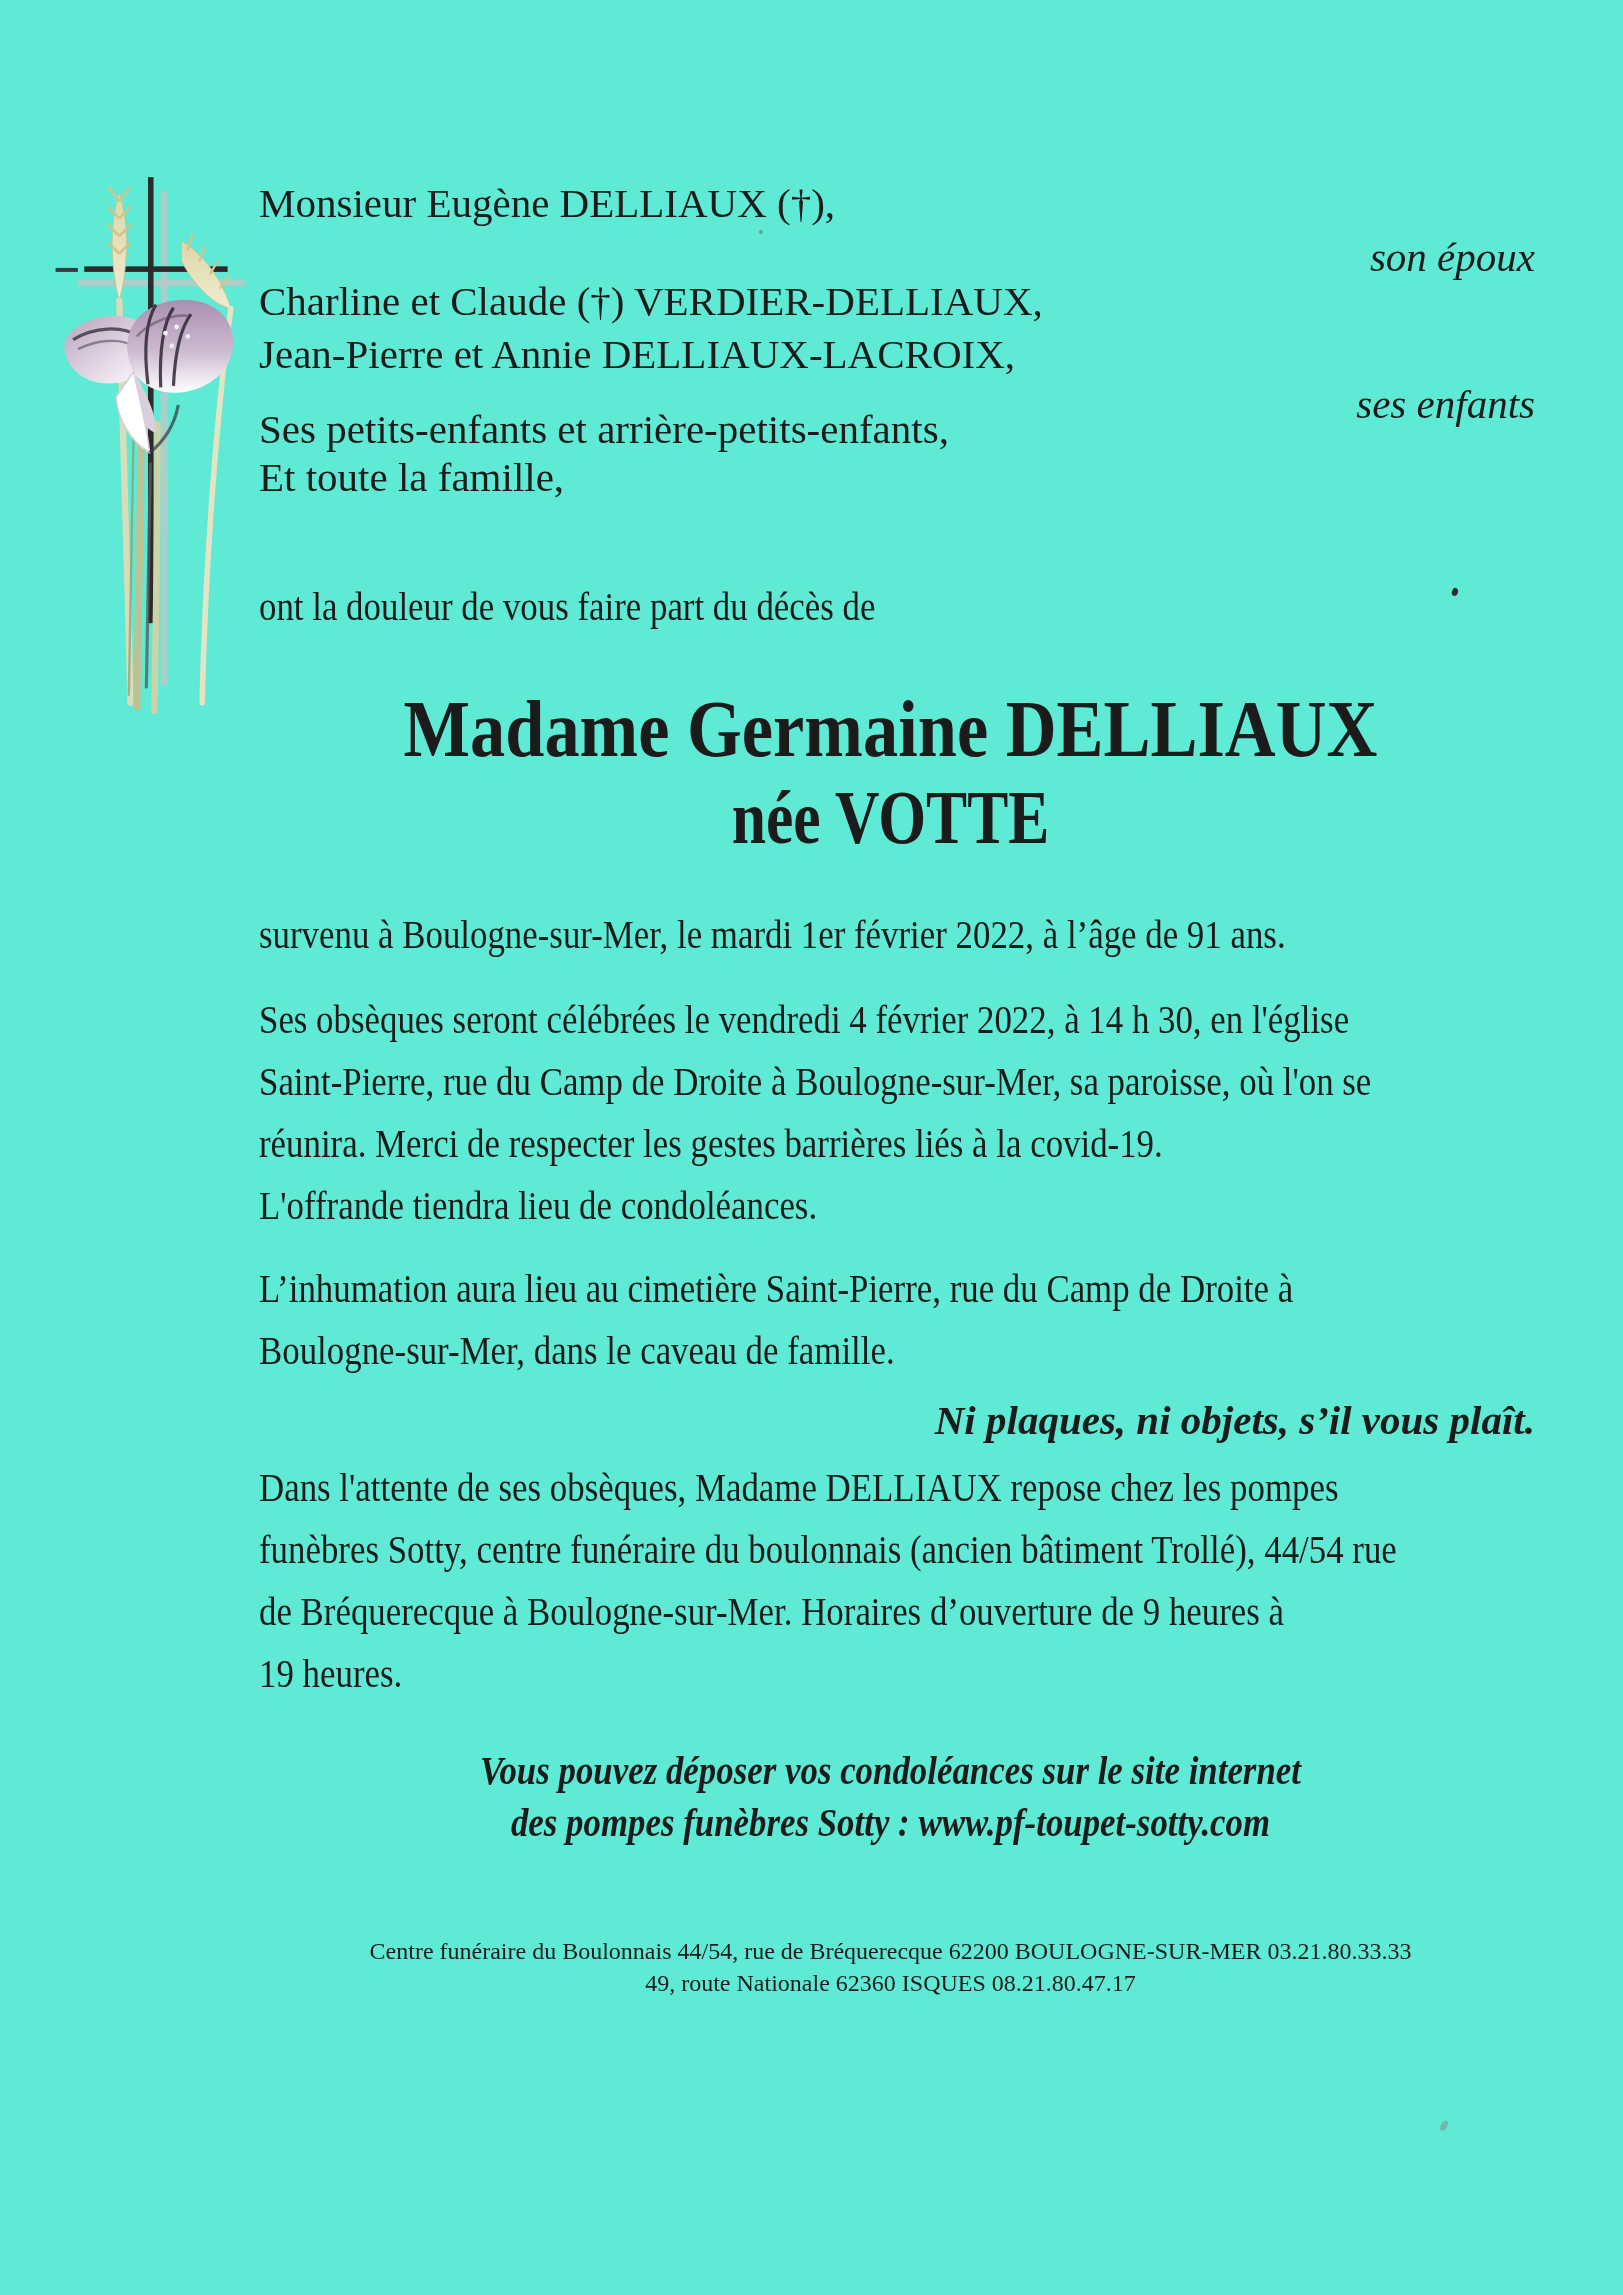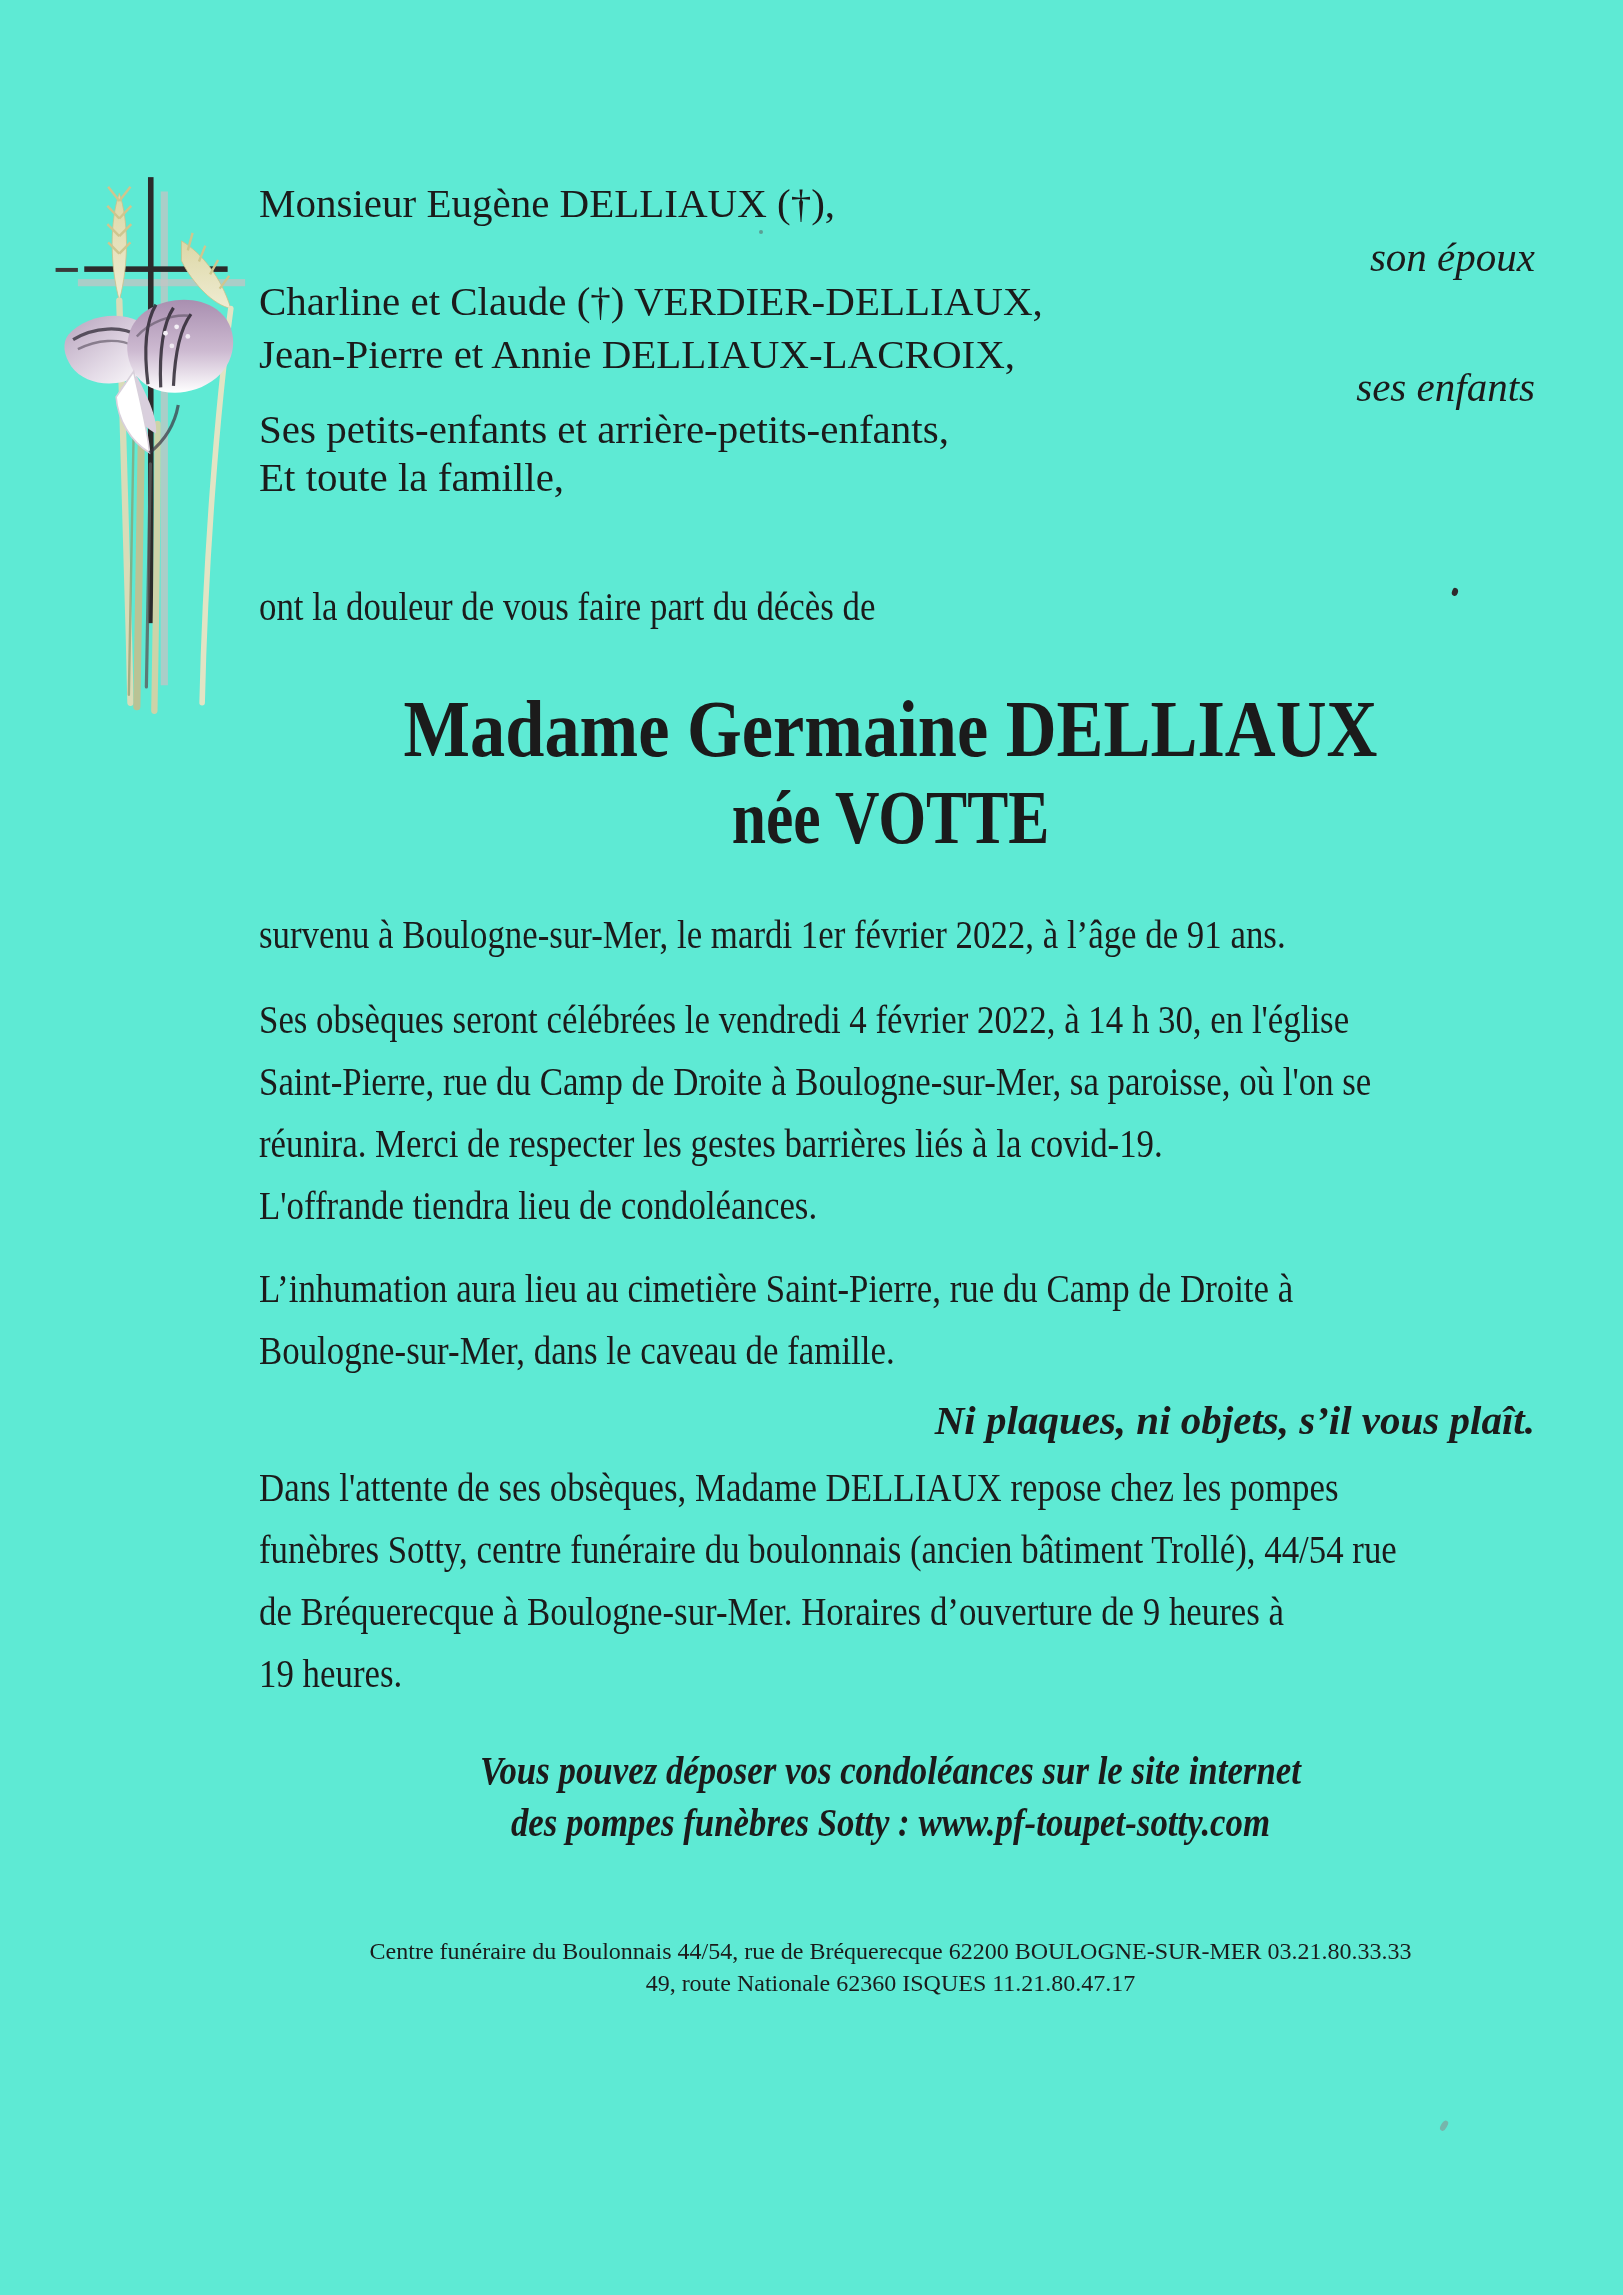--- a/index.html
+++ b/index.html
@@ -97,21 +97,21 @@
         <circle cx="148" cy="252" r="3" fill="#efe9f1"></circle>
       <path d="M100 284 C110 330 118 360 120 386 C96 372 80 344 78 316 Z" fill="#ffffff" stroke="#d8d0db" stroke-width="2"></path>
       <path d="M120 386 C140 370 152 348 156 326" stroke="#3a3340" stroke-width="4" fill="none" opacity="0.7"></path>
     </g>
   </svg>
 
   <div class="t body" style="left:259px; top:179px;">Monsieur Eugène DELLIAUX (†),</div>
   <div class="t body it rightcol" style="top:233px;">son époux</div>
   <div class="t body" style="left:259px; top:330px;">Jean-Pierre et Annie DELLIAUX-LACROIX,</div>
   <div class="t body" style="left:259px; top:277px;">Charline et Claude (†) VERDIER-DELLIAUX,</div>
-  <div class="t body it rightcol" style="top:363px;">ses enfants</div>
+  <div class="t body it rightcol" style="top:380px;">ses enfants</div>
   <div class="t body" style="left:259px; top:405px;text-align:right;">Ses petits-enfants et arrière-petits-enfants,</div>
   <div class="t body" style="left:259px; top:453px;">Et toute la famille,</div>
 
   <div class="t body condL" style="left:259px; top:582px;">ont la douleur de vous faire part du décès de</div>
 
   <div class="t big center condC88" style="top:682px;">Madame Germaine DELLIAUX</div>
   <div class="t mid center condC80" style="top:772px;">née VOTTE</div>
 
   <div class="t body condL" style="left:259px; top:910px;">survenu à Boulogne-sur-Mer, le mardi 1er février 2022, à l’âge de 91 ans.</div>
 
@@ -128,20 +128,20 @@
 
   <div class="t body condL" style="left:259px; top:1463px;">Dans l'attente de ses obsèques, Madame DELLIAUX repose chez les pompes</div>
   <div class="t body condL" style="left:259px; top:1525px;">funèbres Sotty, centre funéraire du boulonnais (ancien bâtiment Trollé), 44/54 rue</div>
   <div class="t body condL" style="left:259px; top:1587px;">de Bréquerecque à Boulogne-sur-Mer. Horaires d’ouverture de 9 heures à</div>
   <div class="t body condL" style="left:259px; top:1649px;">19 heures.</div>
 
   <div class="t body b it center condC85" style="top:1746px;">Vous pouvez déposer vos condoléances sur le site internet</div>
   <div class="t body b it center condC85" style="top:1798px;">des pompes funèbres Sotty : www.pf-toupet-sotty.com</div>
 
   <div class="t sm center" style="top:1937px;">Centre funéraire du Boulonnais 44/54, rue de Bréquerecque 62200 BOULOGNE-SUR-MER 03.21.80.33.33</div>
-  <div class="t sm center" style="top:1969px;">49, route Nationale 62360 ISQUES 11.21.80.47.17</div>
+  <div class="t sm center" style="top:1969px;">49, route Nationale 62360 ISQUES 08.21.80.47.17</div>
 
   <div class="artifact" id="dot1"></div>
   <div class="artifact" id="dot2"></div>
   <div class="artifact" id="dot3"></div>
 
 </div>
 
 
 </body></html>

